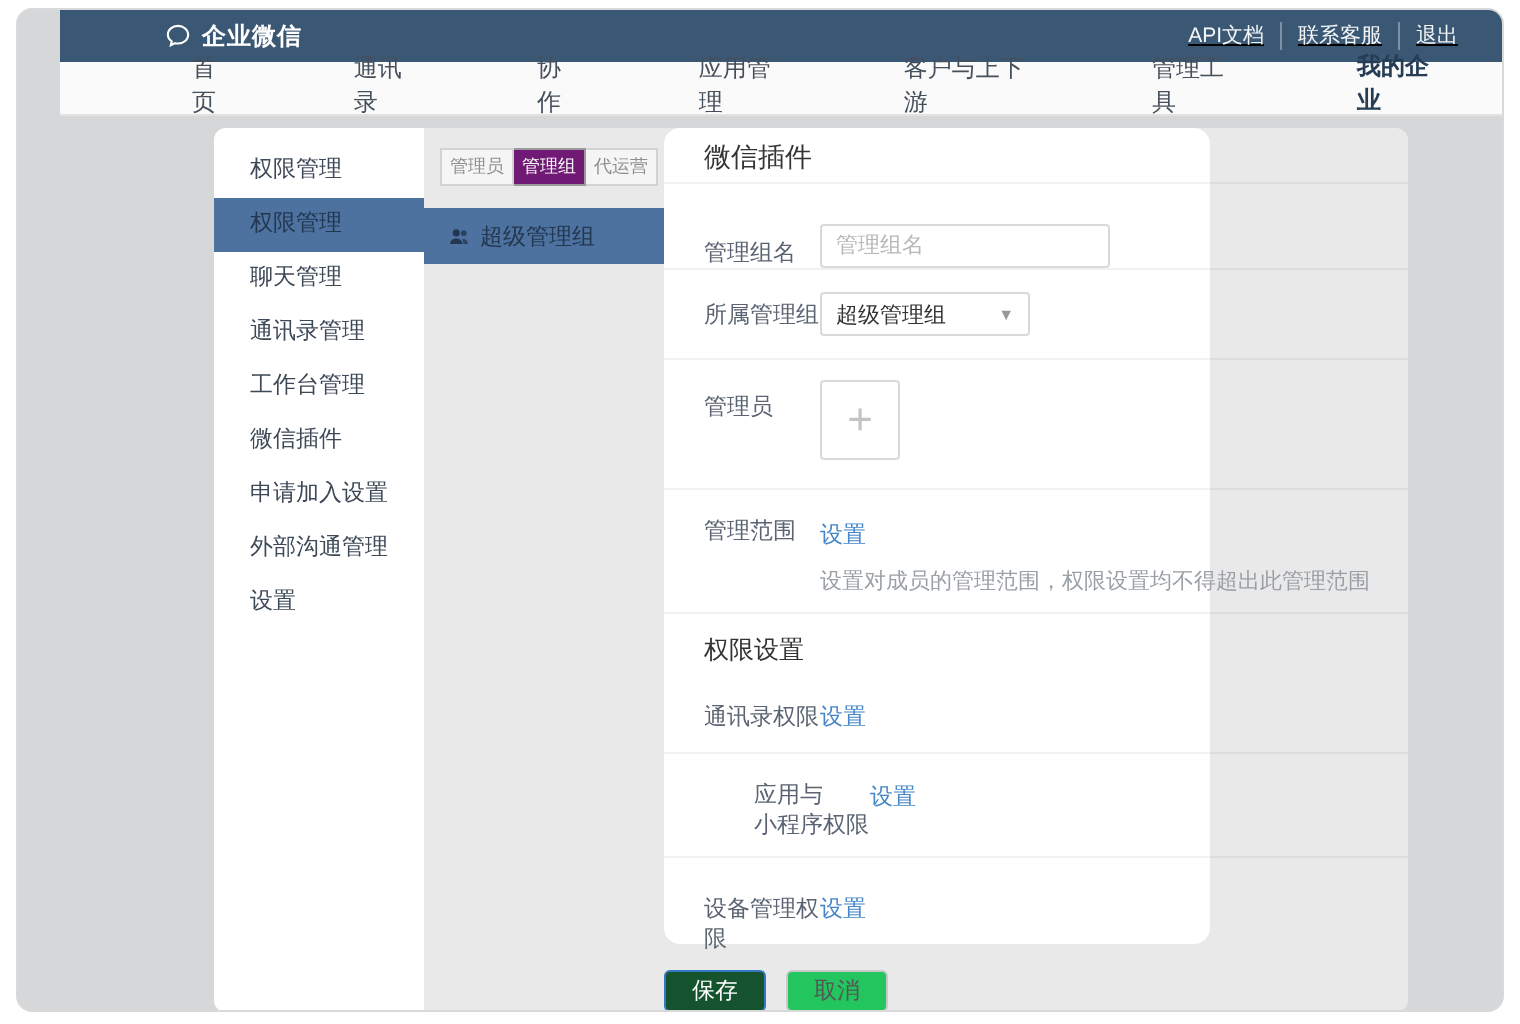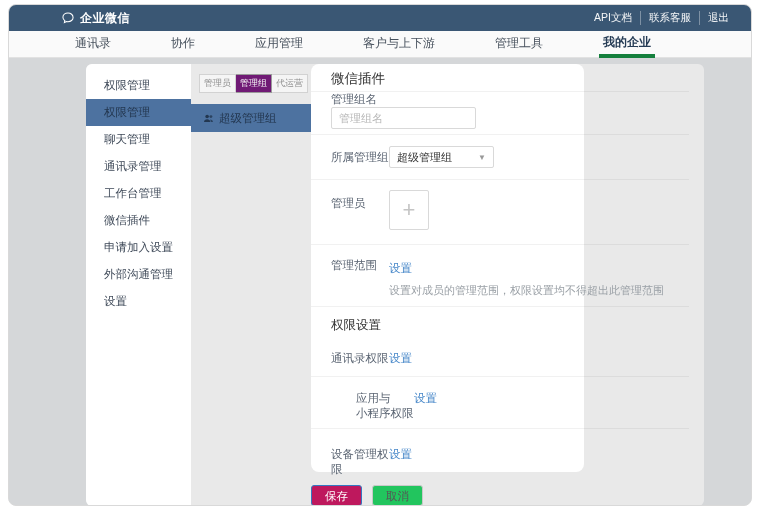--- a/index.html
+++ b/index.html
@@ -1,23 +1,23 @@
 <!DOCTYPE html>
 <html><head>
 <meta charset="utf-8">
 <style>
   html,body{margin:0;padding:0;background:#fff;font-family:"Liberation Sans","DejaVu Sans",sans-serif;}
   .stage{position:relative;width:760px;height:512px;background:#fff;overflow:hidden;}
-  .window{position:absolute;left:8px;top:4px;width:744px;height:502px;border:1px solid #d9d9d9;border-radius:8px;overflow:hidden;box-sizing:border-box;background:#d5d7d9;}
+  .window{position:absolute;left:8px;top:4px;width:744px;height:502px;border:1px solid #d9d9d9;border-radius:8px;overflow:hidden;box-sizing:border-box;background:#d5d7d9;padding-left:21px;}
 
   
   .topbar{height:26px;background:#3a5774;display:flex;align-items:center;justify-content:space-between;padding:0 14px 0 52px;}
   .logo{display:flex;align-items:center;gap:5px;}
   .logo-text{color:#fff;font-size:12px;font-weight:bold;letter-spacing:.5px;}
-  .top-links{display:flex;align-items:flex-end;}
+  .top-links{display:flex;align-items:flex-end;text-decoration:underline;}
   .top-link{color:rgba(255,255,255,.95);font-size:10.5px;padding:0 8px;cursor:pointer;border-left:1px solid rgba(255,255,255,.35);}
   .top-link:first-child{border-left:none;}
 
   
   .navbar{height:26px;background:#fafafa;border-bottom:1px solid #e2e2e2;display:flex;align-items:stretch;padding-left:36px;}
   .nav-tab{display:flex;align-items:center;padding:0 26px;font-size:12px;color:#46505c;cursor:pointer;}
   .nav-tab span{padding:3px 4px 3px 4px;border-bottom:2px solid transparent;}
   .nav-tab.active{color:#263c55;font-weight:bold;}
   .nav-tab.active span{border-bottom:4px solid #15803d;}
 
@@ -42,21 +42,21 @@
 
   
   .main{flex:1;position:relative;}
   .formwrap{position:absolute;left:0;top:0;width:378px;}
   .cardbg{position:absolute;left:0;top:0;width:273px;height:408px;background:#fff;border-radius:8px;}
   .rows{position:relative;z-index:1;}
   .frow{box-sizing:border-box;padding-left:20px;border-bottom:1px solid rgba(0,0,0,0.055);display:flex;}
   .frow.noline{border-bottom:none;}
   .flabel{width:58px;flex-shrink:0;font-size:11.5px;color:#5a6472;}
   .ftitle{height:28px;line-height:29px;font-size:13.5px;color:#333;border-bottom:1px solid rgba(0,0,0,0.055);padding-left:20px;box-sizing:border-box;}
-  .r-name{height:43px;align-items:flex-start;flex-direction:column;}
+  .r-name{height:43px;align-items:flex-end;}
   .txtinput{width:145px;height:22px;box-sizing:border-box;border:1px solid #d9d9d9;border-radius:2px;background:#fff;font-size:11px;padding:0 7px;color:#333;font-family:inherit;}
   .txtinput::placeholder{color:#b8b8b8;}
   .r-parent{height:45px;align-items:center;}
   .select{width:105px;height:22px;box-sizing:border-box;border:1px solid #d9d9d9;border-radius:2px;background:#fff;display:flex;align-items:center;justify-content:space-between;padding:0 7px;cursor:pointer;}
   .selval{font-size:11px;color:#333;}
   .selarrow{font-size:8px;color:#999;}
   .r-admin{height:65px;}
   .r-admin .flabel{padding-top:16px;}
   .addbox{margin-top:10px;width:40px;height:40px;box-sizing:border-box;border:1px solid #d9d9d9;border-radius:2px;background:#fff;display:flex;align-items:center;justify-content:center;font-size:22px;font-weight:200;color:#c4c4c4;cursor:pointer;}
   .r-scope{height:62px;}
@@ -69,21 +69,21 @@
   .r-contact .flabel,.r-contact .setlink{padding-top:12px;}
   .r-apps{height:52px;}
   .r-apps .flabel{padding-top:14px;line-height:15px;margin-left:25px;}
   .r-apps .setlink{padding-top:14px;}
   .lbl2{display:block;}
   .r-device{height:43px;}
   .r-device .flabel,.r-device .setlink{padding-top:18px;}
 
   .btnrow{position:relative;z-index:1;margin-top:13px;display:flex;gap:10px;}
   .btn{height:21px;line-height:21px;font-size:11.5px;border-radius:3px;padding:0 13px;cursor:pointer;box-sizing:border-box;}
-  .btn-save{background:#be185d;color:#fff;border:1px solid #3577c1;}
+  .btn-save{background:#14532d;color:#fff;border:1px solid #3577c1;}
   .btn-cancel{background:#22c55e;color:#555;border:1px solid #c9c9c9;}
 </style>
 </head>
 <body>
 
 <div class="stage">
   <div class="window">
 
     <div class="topbar">
       <div class="logo">
@@ -93,20 +93,23 @@
         <span class="logo-text">企业微信</span>
       </div>
       <div class="top-links">
         <span class="top-link">API文档</span>
         <span class="top-link">联系客服</span>
         <span class="top-link">退出</span>
       </div>
     </div>
 
     <div class="navbar">
+      <div class="nav-tab">
+          <span>首页</span>
+        </div>
       <div class="nav-tab">
           <span>通讯录</span>
         </div>
       <div class="nav-tab">
           <span>协作</span>
         </div>
       <div class="nav-tab">
           <span>应用管理</span>
         </div>
       <div class="nav-tab">

